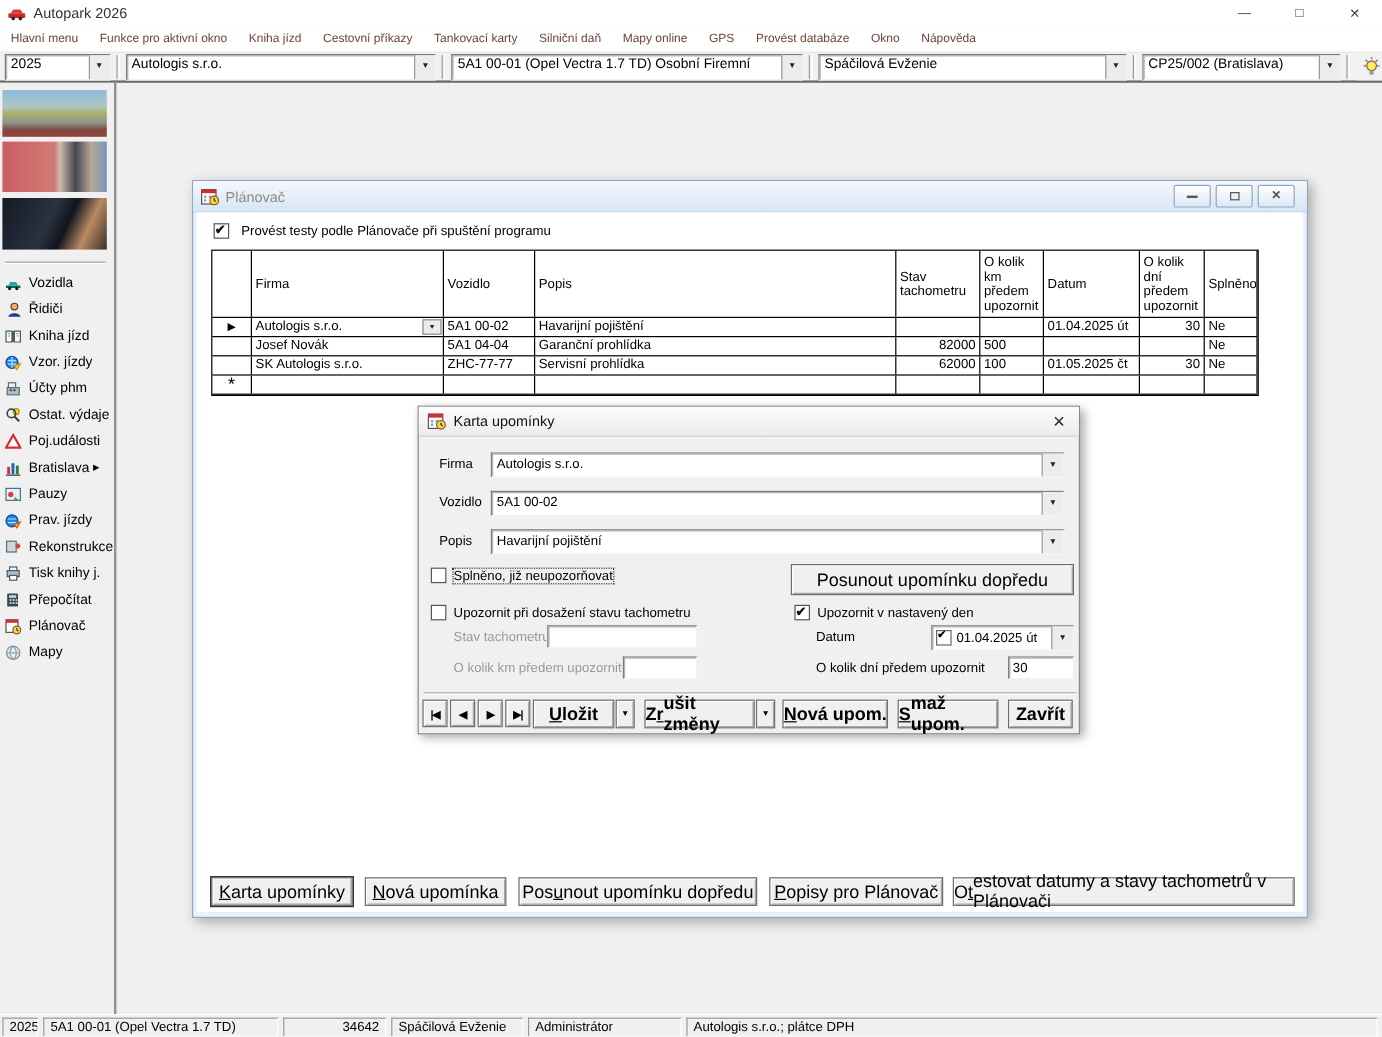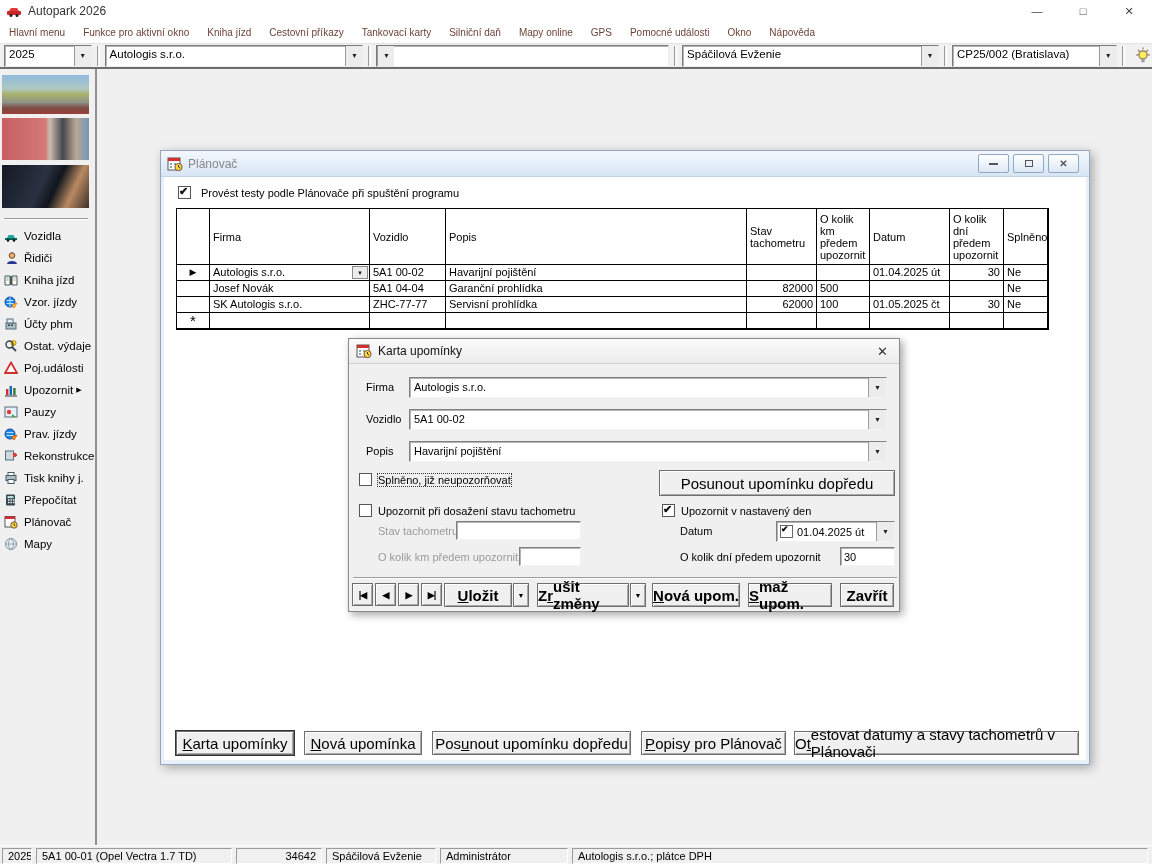--- a/index.html
+++ b/index.html
@@ -126,37 +126,38 @@
 
   <div class="menubar" id="menubar" style="color: rgb(110, 67, 56);">
       <span class="menu-item">Hlavní menu</span>
       <span class="menu-item">Funkce pro aktivní okno</span>
       <span class="menu-item">Kniha jízd</span>
       <span class="menu-item">Cestovní příkazy</span>
       <span class="menu-item">Tankovací karty</span>
       <span class="menu-item">Silniční daň</span>
       <span class="menu-item">Mapy online</span>
       <span class="menu-item">GPS</span>
-      <span class="menu-item">Pomocné události</span>
+      <span class="menu-item">Provést databáze</span>
       <span class="menu-item">Okno</span>
       <span class="menu-item">Nápověda</span>
     </div>
 
   <div class="toolbar" id="toolbar">
       <div class="tcombo" style="width: 86px;">
         <span class="tc-text">2025</span>
         <span class="tc-btn">▼</span>
       </div>
       <span class="tsep"></span>
       <div class="tcombo" style="width: 258px;">
         <span class="tc-text">Autologis s.r.o.</span>
         <span class="tc-btn">▼</span>
       </div>
       <span class="tsep"></span>
       <div class="tcombo" style="width: 292px;">
+        <span class="tc-text">5A1 00-01 (Opel Vectra 1.7 TD) Osobní Firemní</span>
         <span class="tc-btn">▼</span>
       </div>
       <span class="tsep"></span>
       <div class="tcombo" style="width: 256px;">
         <span class="tc-text">Spáčilová Evženie</span>
         <span class="tc-btn">▼</span>
       </div>
       <span class="tsep"></span>
       <div class="tcombo" style="width: 164px;">
         <span class="tc-text">CP25/002 (Bratislava)</span>
@@ -233,21 +234,21 @@
             </svg></span>
           <span class="sb-label">Poj.události</span>
         </div>
         <div class="sb-item">
           <span class="sb-ico"><svg viewBox="0 0 14 14">
               <path d="M1 13h12" stroke="#333"></path>
               <rect x="2" y="6" width="2.4" height="6" fill="#d32f2f"></rect>
               <rect x="5.6" y="3" width="2.4" height="9" fill="#1565c0"></rect>
               <rect x="9.2" y="5" width="2.4" height="7" fill="#2e7d32"></rect>
             </svg></span>
-          <span class="sb-label">Upozornit</span>
+          <span class="sb-label">Bratislava</span>
           <span class="sb-sub">▶</span>
         </div>
         <div class="sb-item">
           <span class="sb-ico"><svg viewBox="0 0 14 14">
               <rect x="1" y="2" width="12" height="10" fill="#e3f2fd" stroke="#546e7a"></rect>
               <circle cx="5" cy="7" r="2.2" fill="#e53935"></circle>
               <path d="M8 9l4 3H8z" fill="#43a047"></path>
             </svg></span>
           <span class="sb-label">Pauzy</span>
         </div>

